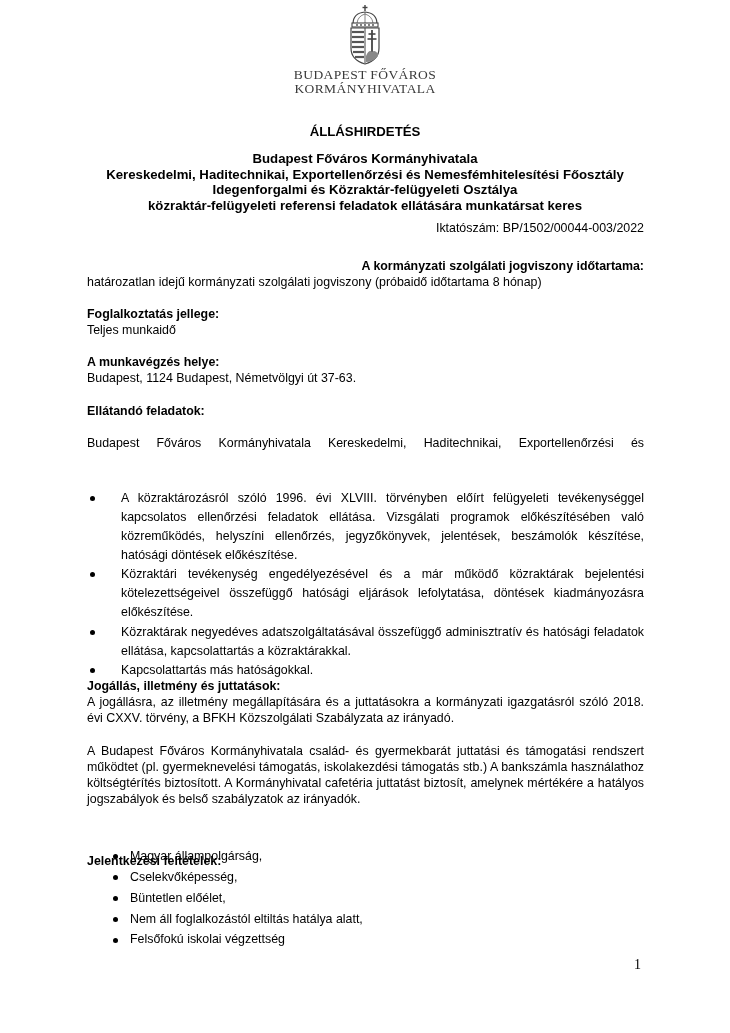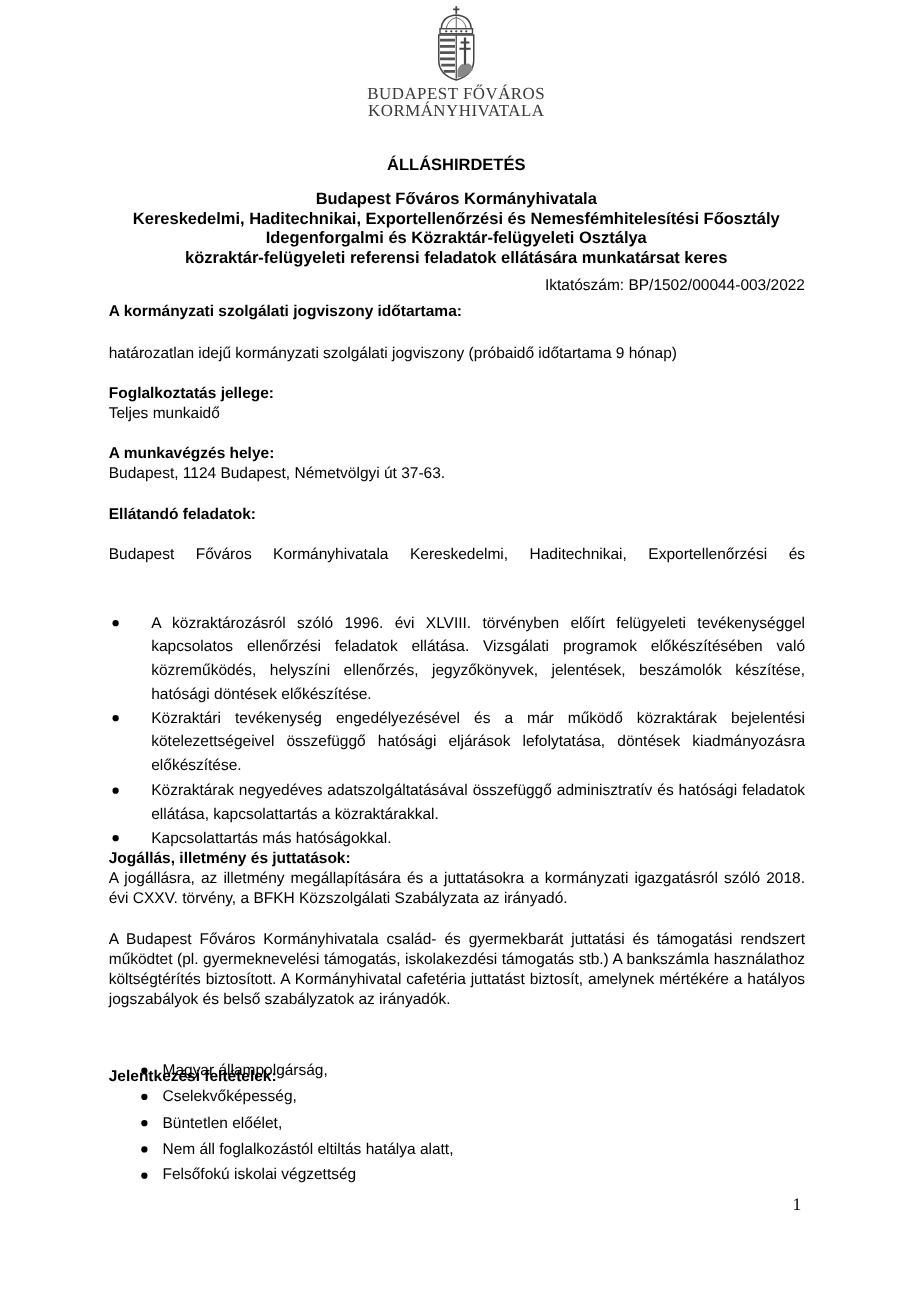--- a/index.html
+++ b/index.html
@@ -93,22 +93,22 @@
 
   <div class="abs center hdr hdr1">Budapest Főváros Kormányhivatala</div>
 
   <div class="abs center title">ÁLLÁSHIRDETÉS</div>
   <div class="abs center hdr hdr3">Idegenforgalmi és Közraktár-felügyeleti Osztálya</div>
   <div class="abs center hdr hdr2">Kereskedelmi, Haditechnikai, Exportellenőrzési és Nemesfémhitelesítési Főosztály</div>
   <div class="abs center hdr hdr4">közraktár-felügyeleti referensi feladatok ellátására munkatársat keres</div>
 
   <div class="abs ref">Iktatószám: BP/1502/00044-003/2022</div>
 
-  <div class="abs left line bold" style="top:241px;">A kormányzati szolgálati jogviszony időtartama:</div>
-  <div class="abs left line" style="top:274px;">határozatlan idejű kormányzati szolgálati jogviszony (próbaidő időtartama 9 hónap)</div>
+  <div class="abs left line bold" style="top:258px;text-align:right;">A kormányzati szolgálati jogviszony időtartama:</div>
+  <div class="abs left line" style="top:274px;">határozatlan idejű kormányzati szolgálati jogviszony (próbaidő időtartama 8 hónap)</div>
 
   <div class="abs left line bold" style="top:306px;">Foglalkoztatás jellege:</div>
   <div class="abs left line" style="top:322px;">Teljes munkaidő</div>
 
   <div class="abs left line bold" style="top:354px;">A munkavégzés helye:</div>
   <div class="abs left line" style="top:370px;">Budapest, 1124 Budapest, Németvölgyi út 37-63.</div>
 
   <div class="abs left line bold" style="top:403px;">Ellátandó feladatok:</div>
   <div class="abs left line just-full" style="top:435px;">Budapest Főváros Kormányhivatala Kereskedelmi, Haditechnikai, Exportellenőrzési és</div>
 

